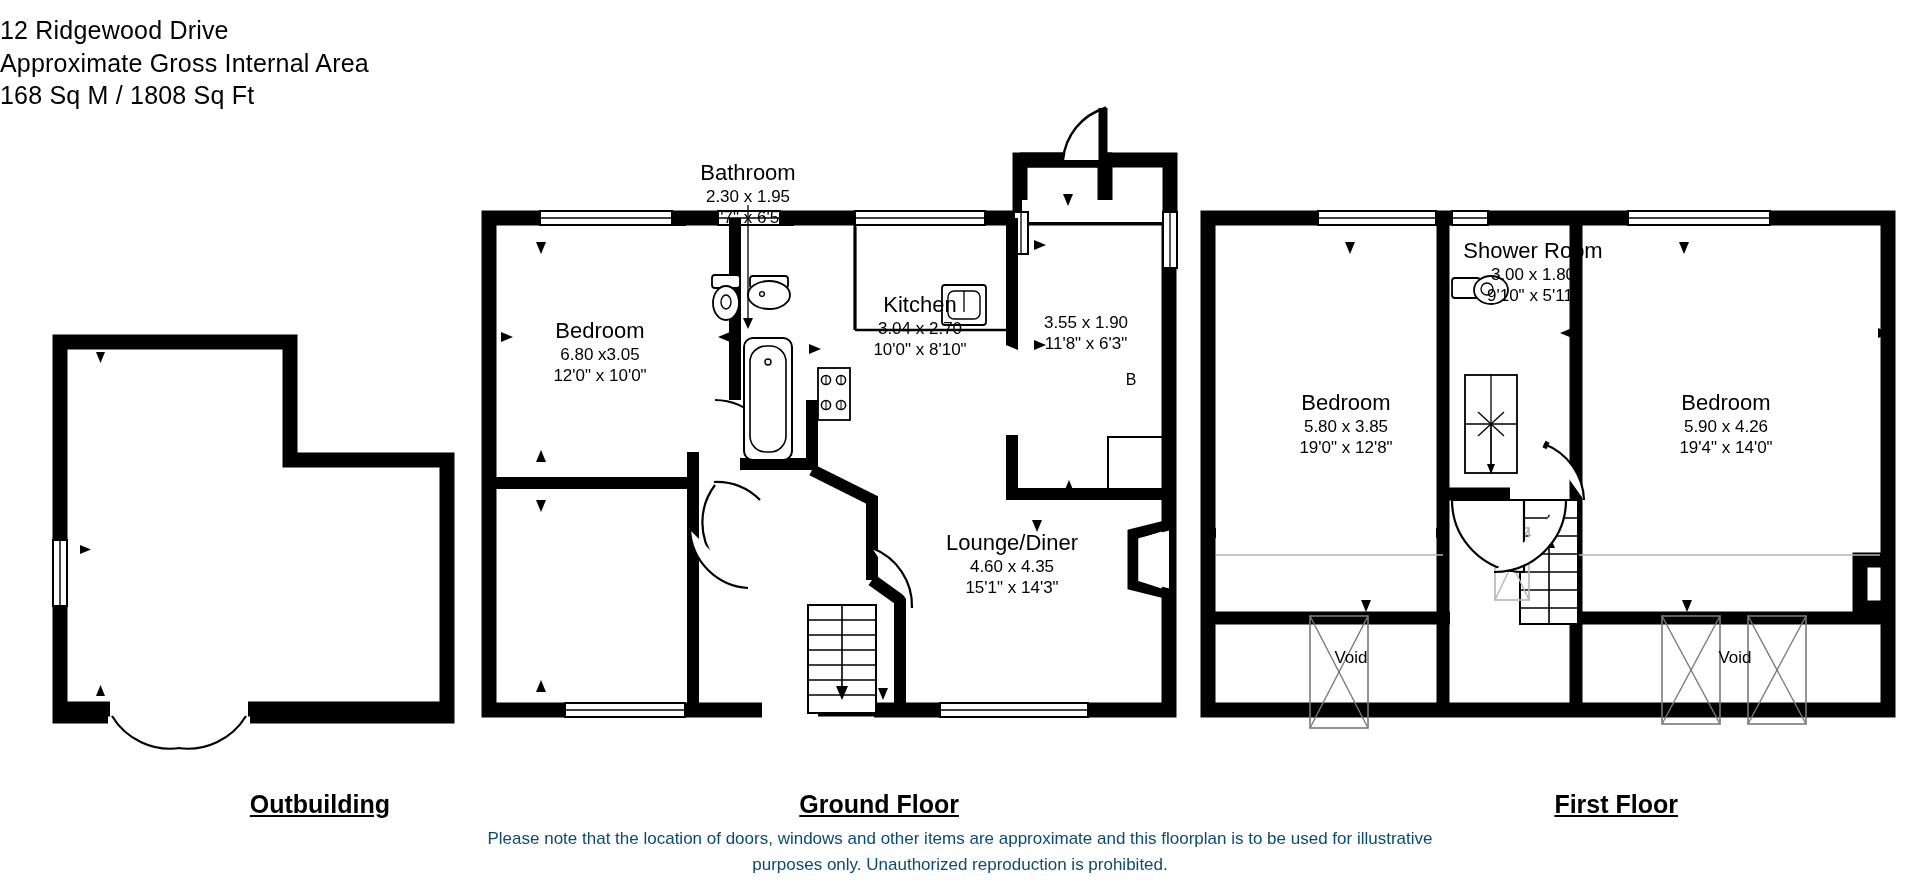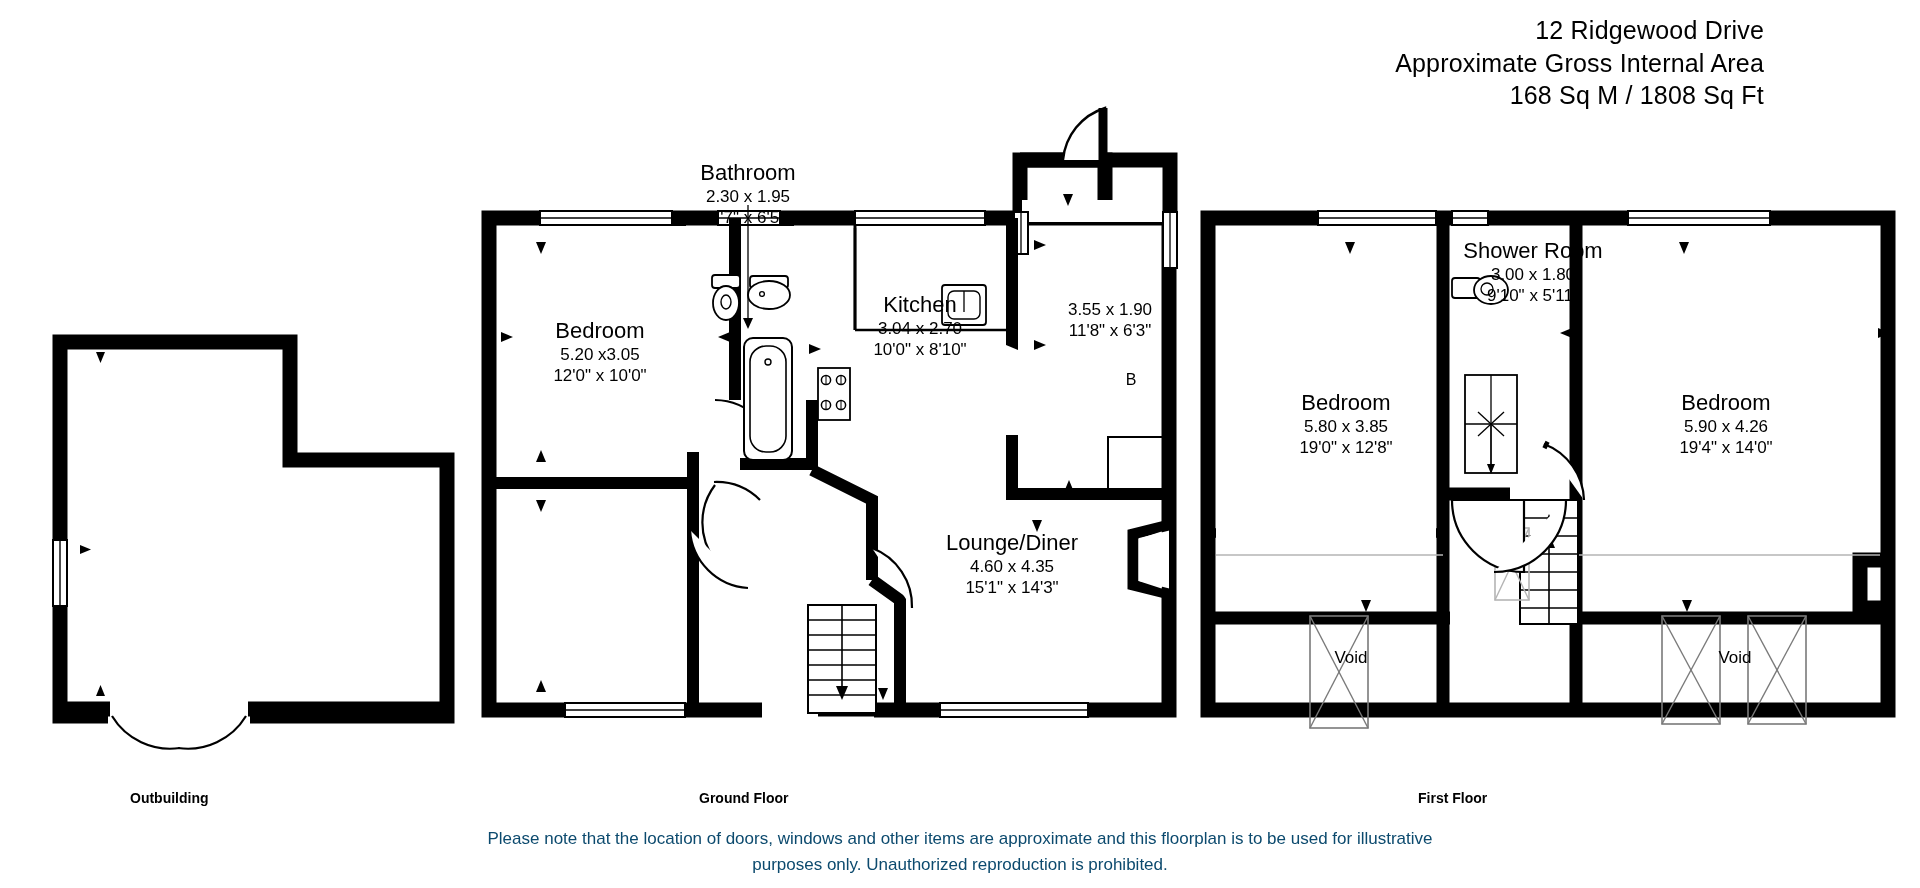--- a/index.html
+++ b/index.html
@@ -23,36 +23,37 @@
     width: 1920px;
     height: 888px;
   }
 
   
   .title-block {
     position: absolute;
     left: 0;
     top: 14px;
     width: 1764px;
-    text-align: right;
+    text-align: left;
     line-height: 1.30;
   }
   .title-block .tline {
     font-size: 25px;
     letter-spacing: 0.2px;
     white-space: nowrap;
   }
 
   
   .floor-caption {
     position: absolute;
-    font-size: 14px;
+    font-size: 25px;
     font-weight: bold;
-    text-align: left;
+    text-align: right;
     white-space: nowrap;
+    text-decoration: underline;
   }
 
   
   .disclaimer {
     position: absolute;
     left: 360px;
     top: 826px;
     width: 1200px;
     text-align: center;
     font-size: 17px;
@@ -352,31 +353,31 @@
 
 
   <div class="room-label" style="left:748px; top:160px;">
     <div class="rl-name">Bathroom</div>
     <div class="rl-metric">2.30 x 1.95</div>
     <div class="rl-imperial">7'7" x 6'5"</div>
   </div>
 
   <div class="room-label" style="left:600px; top:318px;">
     <div class="rl-name">Bedroom</div>
-    <div class="rl-metric">5.20 x3.05</div>
+    <div class="rl-metric">6.80 x3.05</div>
     <div class="rl-imperial">12'0" x 10'0"</div>
   </div>
 
   <div class="room-label" style="left:920px; top:292px;">
     <div class="rl-name">Kitchen</div>
     <div class="rl-metric">3.04 x 2.70</div>
     <div class="rl-imperial">10'0" x 8'10"</div>
   </div>
 
-  <div class="room-label" style="left:1086px; top:300px;margin-left:24px;">
+  <div class="room-label" style="left:1086px; top:313px;">
     <div class="rl-metric">3.55 x 1.90</div>
     <div class="rl-imperial">11'8" x 6'3"</div>
   </div>
 
 
   <div class="room-label" style="left:1012px; top:530px;">
     <div class="rl-name">Lounge/Diner</div>
     <div class="rl-metric">4.60 x 4.35</div>
     <div class="rl-imperial">15'1" x 14'3"</div>
   </div>

